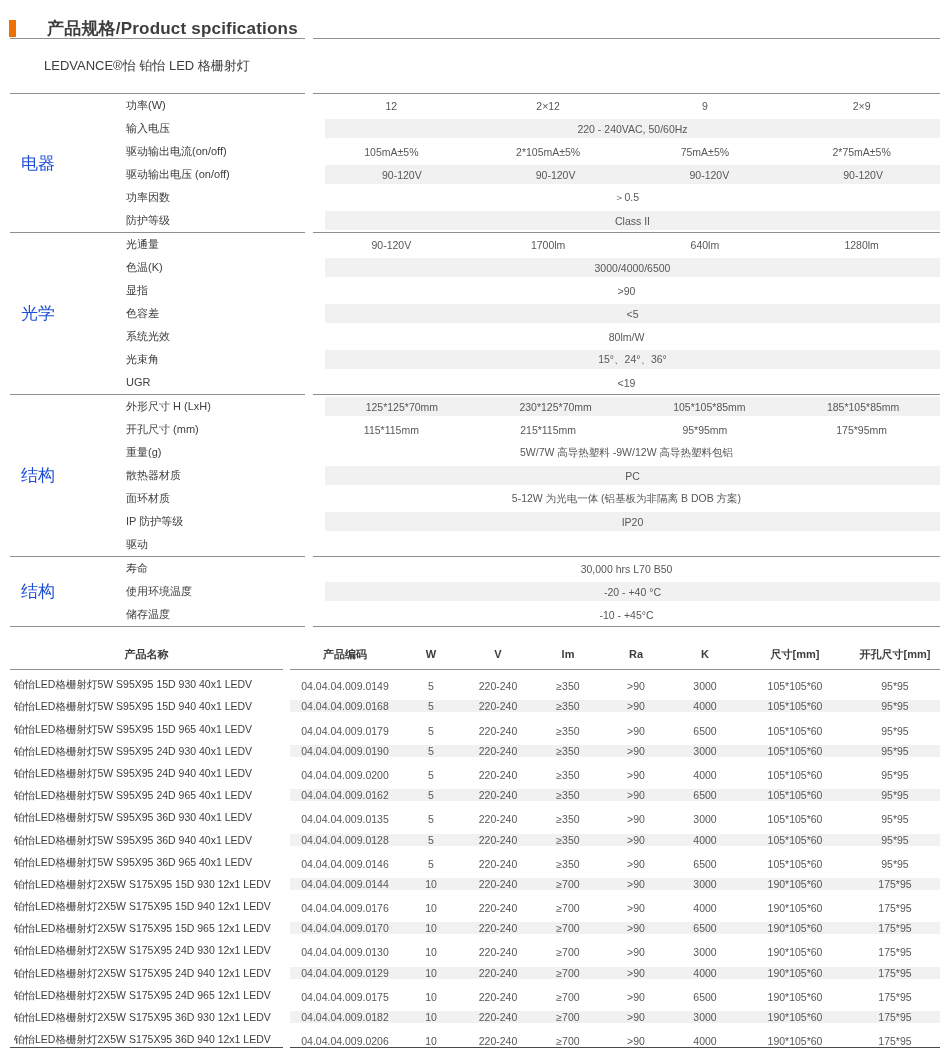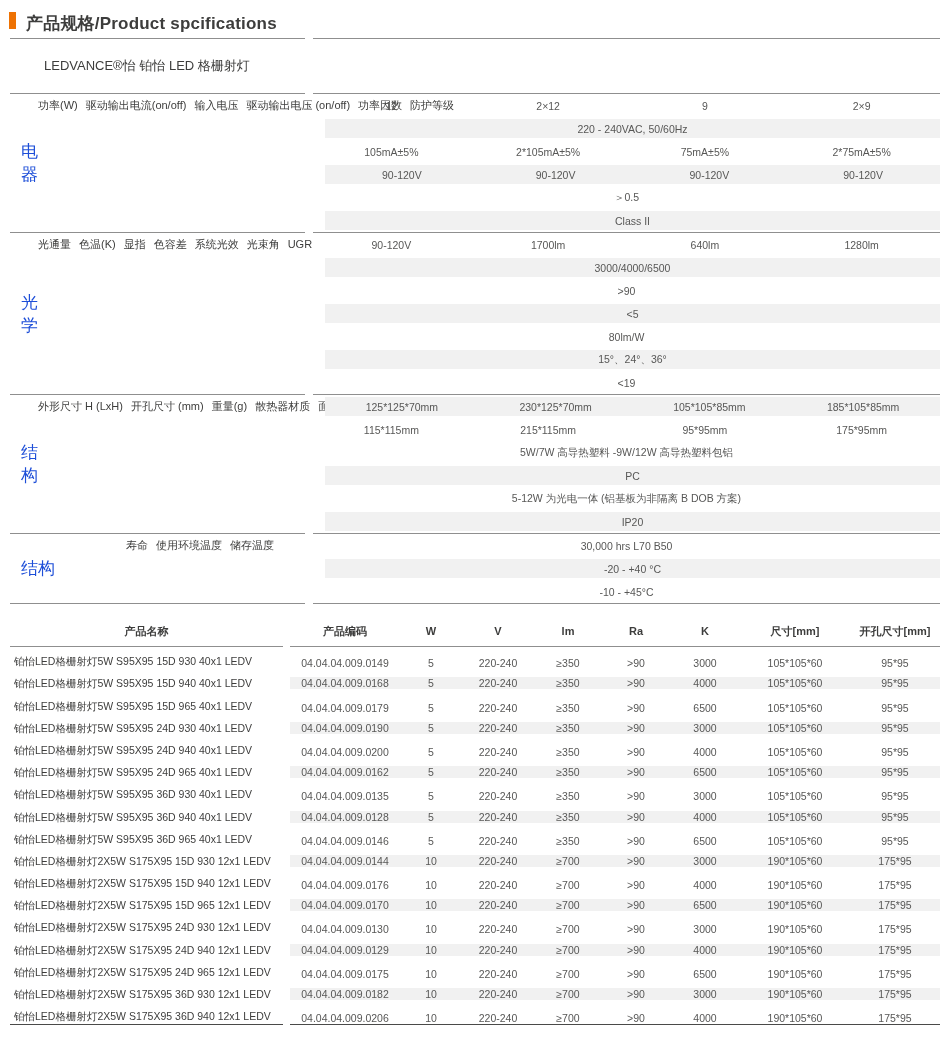--- a/index.html
+++ b/index.html
@@ -3,41 +3,41 @@
 <meta charset="utf-8">
 <style>
   * { box-sizing: border-box; margin: 0; padding: 0; }
   html, body { background: #ffffff; }
   body {
     width: 948px; height: 1063px; overflow: hidden; position: relative;
     font-family: "Liberation Sans", "DejaVu Sans", sans-serif;
     color: #3d3d3c;
   }
   
-  .page-header { display: flex; align-items: flex-start; padding: 12px 0 0 9px; height: 30px; }
+  .page-header { display: flex; align-items: center; padding: 26px 0 0 9px; height: 30px; gap: 21px; }
   .accent-bar { width: 7px; height: 17px; background: #ee7203; margin-right: 10px; flex: 0 0 auto; }
   .page-title { font-size: 17px; font-weight: bold; color: #3d3d3c; letter-spacing: 0.2px; }
 
   
   .band { display: flex; margin-left: 10px; width: 930px; }
   .band .lb  { width: 295px; flex: 0 0 auto; }
   .band .gapcol { width: 8px;  flex: 0 0 auto; }
   .band .rb  { width: 627px; flex: 0 0 auto; }
 
   
   .spec { margin-top: 8px; }
   .prodline-band { height: 55px; }
   .prodline-band .lb, .prodline-band .rb { border-top: 1px solid #8f8f8f; }
   .prodline-band .lb { display: flex; align-items: center; padding-left: 34px; font-size: 13px; color: #3d3d3c; }
 
   .group-band .lb, .group-band .rb { border-top: 1px solid #8f8f8f; }
   .spec-bottom .lb, .spec-bottom .rb { border-top: 1px solid #8f8f8f; height: 0; }
   .group-band .lb { display: flex; }
   .glabel { width: 116px; padding-left: 11px; display: flex; align-items: center; font-size: 17px; color: #1d4ed8; }
-  .plabels { flex: 1; display: flex; flex-direction: row; gap: 8px; }
+  .plabels { flex: 1; display: flex; flex-direction: column; }
   .plabel { height: 23px; line-height: 23px; font-size: 11px; color: #3d3d3c; white-space: nowrap; }
 
   .vrows { display: flex; flex-direction: column; }
   .vrow { height: 23px; display: flex; align-items: center; }
   .vrow.shaded { background: #f1f1f1; border-top: 2px solid #ffffff; border-bottom: 2px solid #ffffff; margin-left: 12px; }
   .vcell { flex: 1; text-align: center; font-size: 10.5px; color: #575756; white-space: nowrap; }
   .vmerged { width: 100%; text-align: center; font-size: 10.5px; color: #575756; white-space: nowrap; }
 
   
   .ptable { margin-top: 12px; }
@@ -75,22 +75,22 @@
     <div class="lb">LEDVANCE®怡 铂怡 LED 格栅射灯</div>
     <div class="gapcol"></div>
     <div class="rb"></div>
   </div>
   <div id="spec-groups">
       <div class="band group-band">
         <div class="lb">
           <div class="glabel">电器</div>
           <div class="plabels">
             <div class="plabel">功率(W)</div>
+            <div class="plabel">输入电压</div>
             <div class="plabel">驱动输出电流(on/off)</div>
-            <div class="plabel">输入电压</div>
             <div class="plabel">驱动输出电压 (on/off)</div>
             <div class="plabel">功率因数</div>
             <div class="plabel">防护等级</div>
           </div>
         </div>
         <div class="gapcol"></div>
         <div class="rb vrows">
           <div class="vrow">
             <div class="vcell">12</div>
             <div class="vcell">2×12</div>

